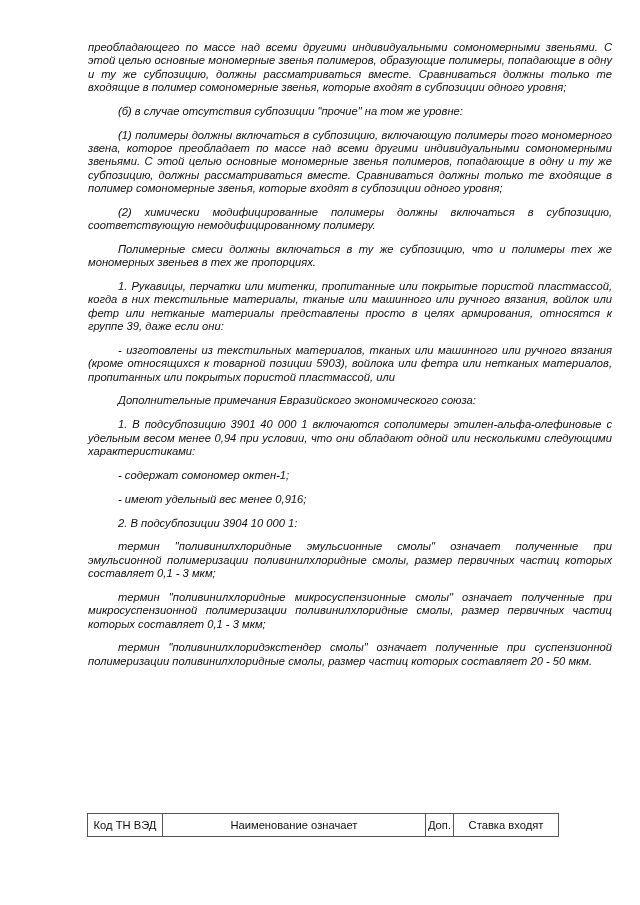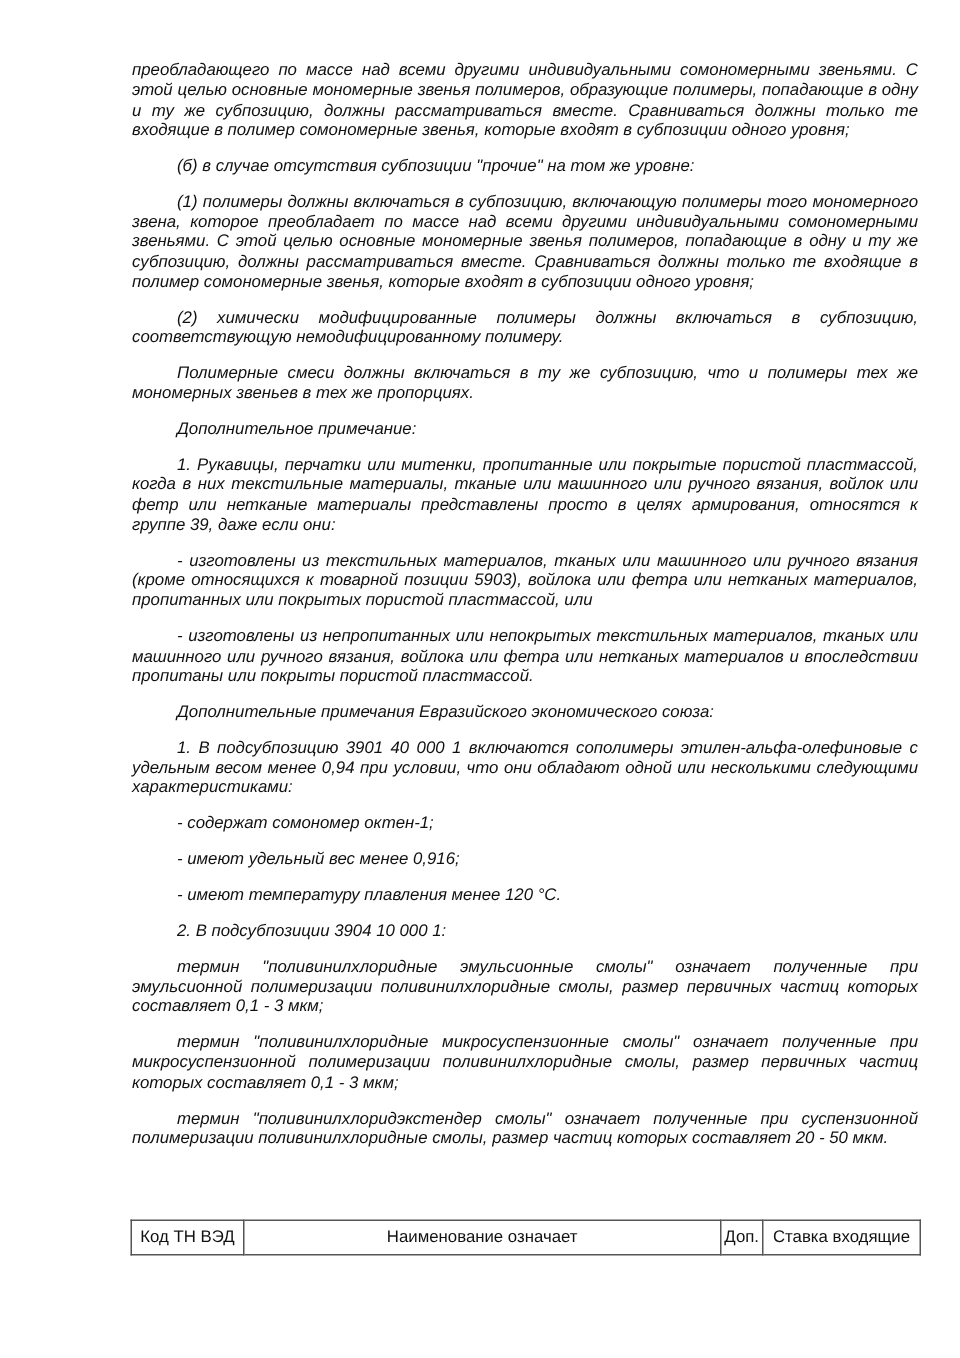--- a/index.html
+++ b/index.html
@@ -9,57 +9,54 @@
     font-family: "Liberation Sans", sans-serif;
     font-size: 11.2px; line-height: 13.3px; color: #111111; font-style: italic;
   }
   .page p {
     margin: 0 0 10.6px 0;
     text-align: justify;
     text-indent: 30px;
   }
   .page p.noindent { text-indent: 0; }
   table.hdr {
-    position: absolute; left: 87px; top: 813px; width: 527px;
+    position: absolute; left: 87px; top: 813px; width: 472px;
     border-collapse: collapse;
     font-family: "Liberation Sans", sans-serif; font-size: 11.2px; color: #111;
   }
   table.hdr td {
     border: 1px solid #555555; height: 22px; padding: 0 4px; text-align: center; white-space: nowrap;
   }
   td.c1 { width: 66px; }
   td.c3 { width: 21px; padding: 0 2px !important; }
   td.c4 { width: 96px; }
 </style>
 </head>
 <body>
 
 <div class="page">
   <p class="noindent">преобладающего по массе над всеми другими индивидуальными сомономерными звеньями. С этой целью основные мономерные звенья полимеров, образующие полимеры, попадающие в одну и ту же субпозицию, должны рассматриваться вместе. Сравниваться должны только те входящие в полимер сомономерные звенья, которые входят в субпозиции одного уровня;</p>
   <p>(б) в случае отсутствия субпозиции "прочие" на том же уровне:</p>
   <p>(1) полимеры должны включаться в субпозицию, включающую полимеры того мономерного звена, которое преобладает по массе над всеми другими индивидуальными сомономерными звеньями. С этой целью основные мономерные звенья полимеров, попадающие в одну и ту же субпозицию, должны рассматриваться вместе. Сравниваться должны только те входящие в полимер сомономерные звенья, которые входят в субпозиции одного уровня;</p>
   <p>(2) химически модифицированные полимеры должны включаться в субпозицию, соответствующую немодифицированному полимеру.</p>
   <p>Полимерные смеси должны включаться в ту же субпозицию, что и полимеры тех же мономерных звеньев в тех же пропорциях.</p>
-  <p>Дополнительное примечание:</p>
   <p>1. Рукавицы, перчатки или митенки, пропитанные или покрытые пористой пластмассой, когда в них текстильные материалы, тканые или машинного или ручного вязания, войлок или фетр или нетканые материалы представлены просто в целях армирования, относятся к группе 39, даже если они:</p>
   <p>- изготовлены из текстильных материалов, тканых или машинного или ручного вязания (кроме относящихся к товарной позиции 5903), войлока или фетра или нетканых материалов, пропитанных или покрытых пористой пластмассой, или</p>
-  <p>- изготовлены из непропитанных или непокрытых текстильных материалов, тканых или машинного или ручного вязания, войлока или фетра или нетканых материалов и впоследствии пропитаны или покрыты пористой пластмассой.</p>
   <p>Дополнительные примечания Евразийского экономического союза:</p>
   <p>1. В подсубпозицию 3901 40 000 1 включаются сополимеры этилен-альфа-олефиновые с удельным весом менее 0,94 при условии, что они обладают одной или несколькими следующими характеристиками:</p>
   <p>- содержат сомономер октен-1;</p>
   <p>- имеют удельный вес менее 0,916;</p>
-  <p>- имеют температуру плавления менее 120 °C.</p>
   <p>2. В подсубпозиции 3904 10 000 1:</p>
   <p>термин "поливинилхлоридные эмульсионные смолы" означает полученные при эмульсионной полимеризации поливинилхлоридные смолы, размер первичных частиц которых составляет 0,1 - 3 мкм;</p>
   <p>термин "поливинилхлоридные микросуспензионные смолы" означает полученные при микросуспензионной полимеризации поливинилхлоридные смолы, размер первичных частиц которых составляет 0,1 - 3 мкм;</p>
   <p>термин "поливинилхлоридэкстендер смолы" означает полученные при суспензионной полимеризации поливинилхлоридные смолы, размер частиц которых составляет 20 - 50 мкм.</p>
 </div>
 
 <table class="hdr">
   <tbody>
       <tr>
     <td class="c1">Код ТН ВЭД</td>
     <td class="c2">Наименование означает</td>
     <td class="c3">Доп.</td>
-    <td class="c4">Ставка входящие</td>
+    <td class="c4">Ставка входят</td>
   </tr>
 </tbody>
   </table>
 
 </body></html>

